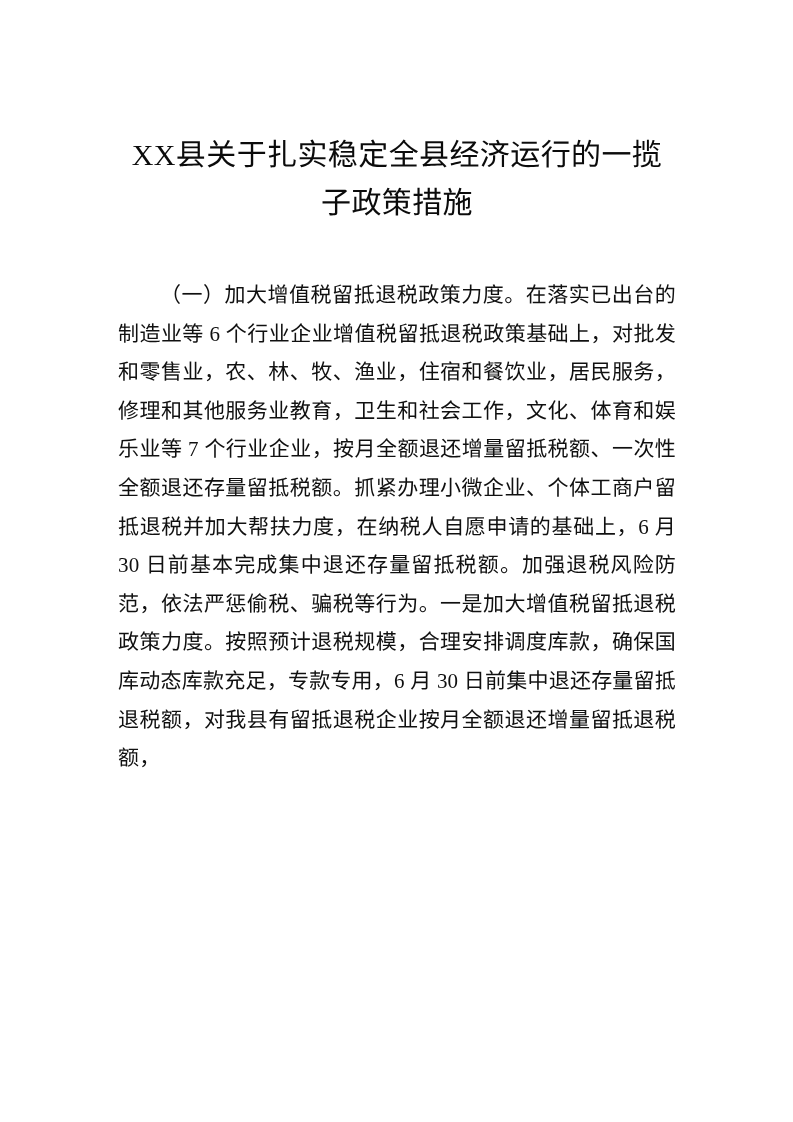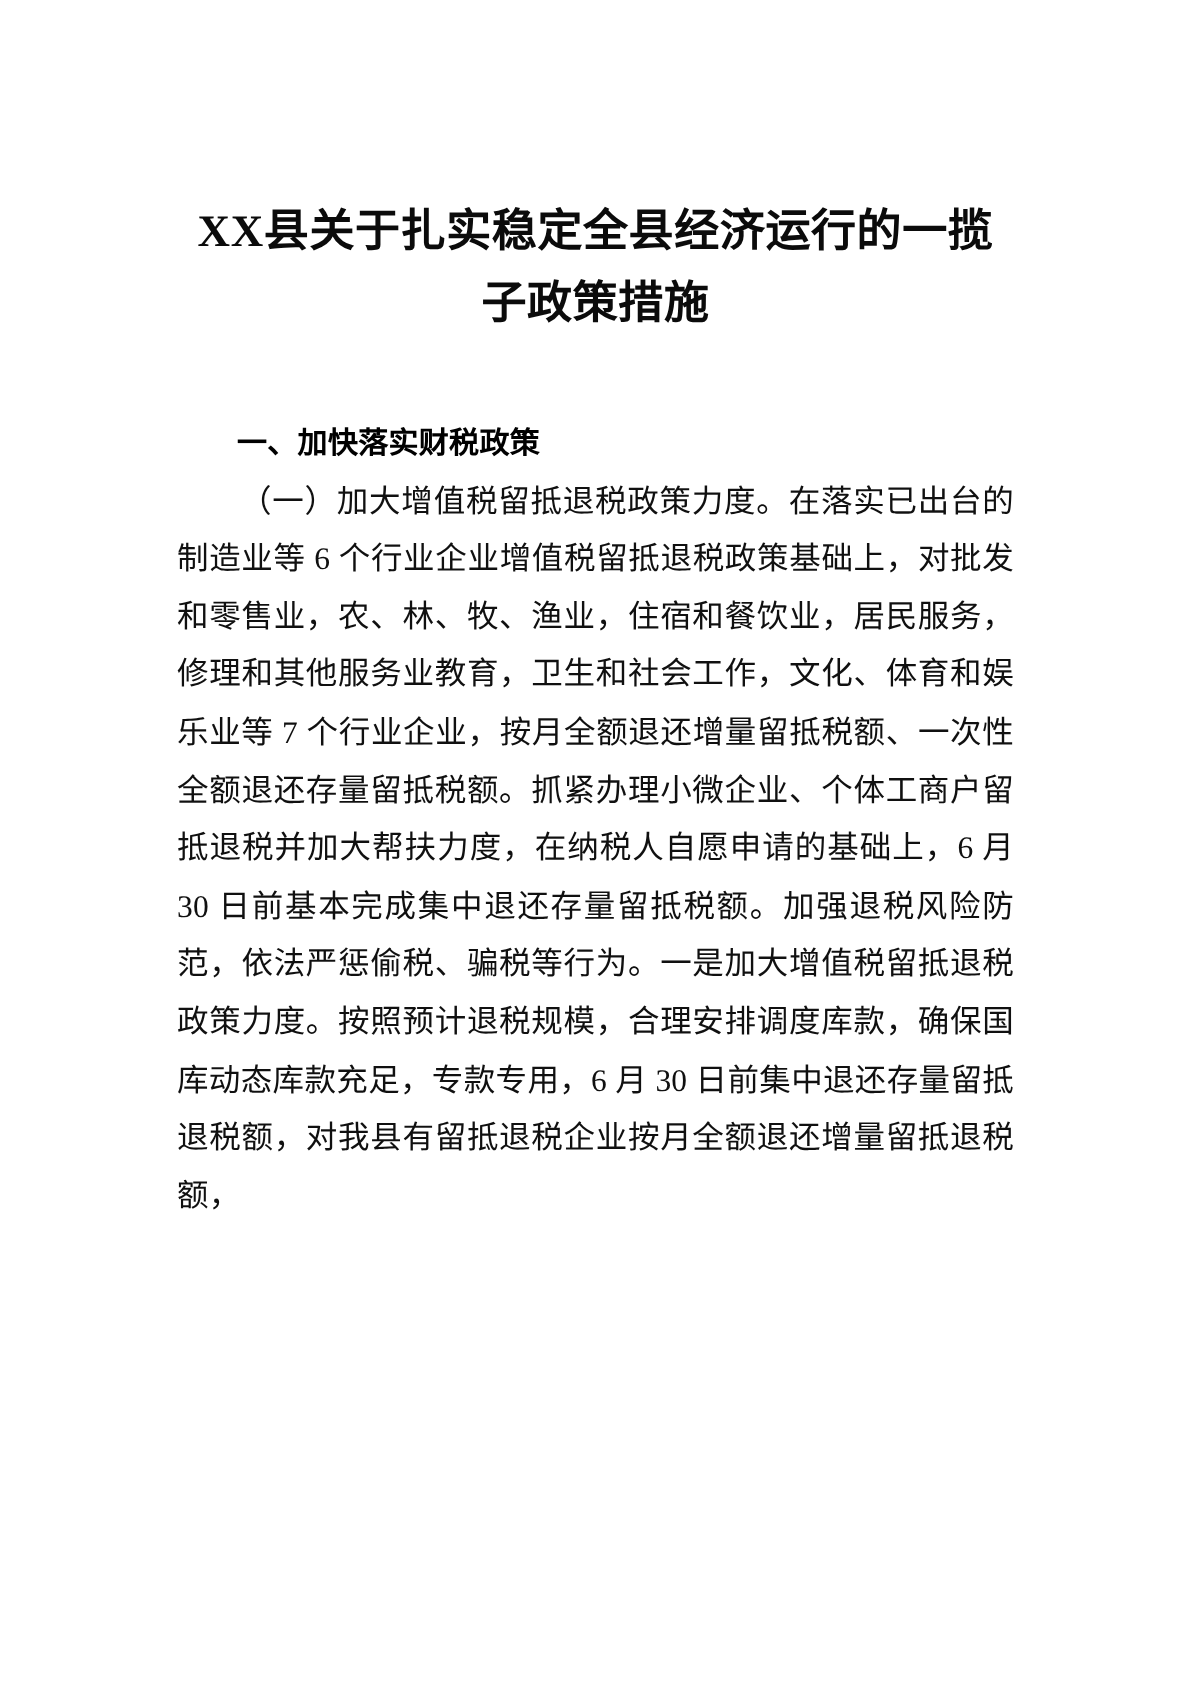--- a/index.html
+++ b/index.html
@@ -32,21 +32,21 @@
   .doc-title {
     margin: 0;
     padding: 0;
     position: absolute;
     top: 131px;
     left: 0;
     width: 558px;
     font-family: "Liberation Serif", "DejaVu Serif", serif;
     font-size: 30px;
     line-height: 48px;
-    font-weight: bold;
+    font-weight: normal;
     text-align: center;
     letter-spacing: 0.4px;
     color: #0b0b0b;
   }
   
   .body-block {
     position: absolute;
     top: 276px;
     left: 0;
     width: 558px;
@@ -82,19 +82,18 @@
 <body>
 
 <div class="page">
   <div class="content">
 
     <h1 class="doc-title">XX县关于扎实稳定全县经济运行的一揽子政策措施</h1>
 
     <div class="body-block">
 
 
-      <h2 class="section-heading">一、加快落实财税政策</h2>
 
       <p class="para">（一）加大增值税留抵退税政策力度。在落实已出台的制造业等 6 个行业企业增值税留抵退税政策基础上，对批发和零售业，农、林、牧、渔业，住宿和餐饮业，居民服务，修理和其他服务业教育，卫生和社会工作，文化、体育和娱乐业等 7 个行业企业，按月全额退还增量留抵税额、一次性全额退还存量留抵税额。抓紧办理小微企业、个体工商户留抵退税并加大帮扶力度，在纳税人自愿申请的基础上，6 月 30 日前基本完成集中退还存量留抵税额。加强退税风险防范，依法严惩偷税、骗税等行为。一是加大增值税留抵退税政策力度。按照预计退税规模，合理安排调度库款，确保国库动态库款充足，专款专用，6 月 30 日前集中退还存量留抵退税额，对我县有留抵退税企业按月全额退还增量留抵退税额，</p>
 
     </div>
   </div>
 </div>
 
 </body></html>

